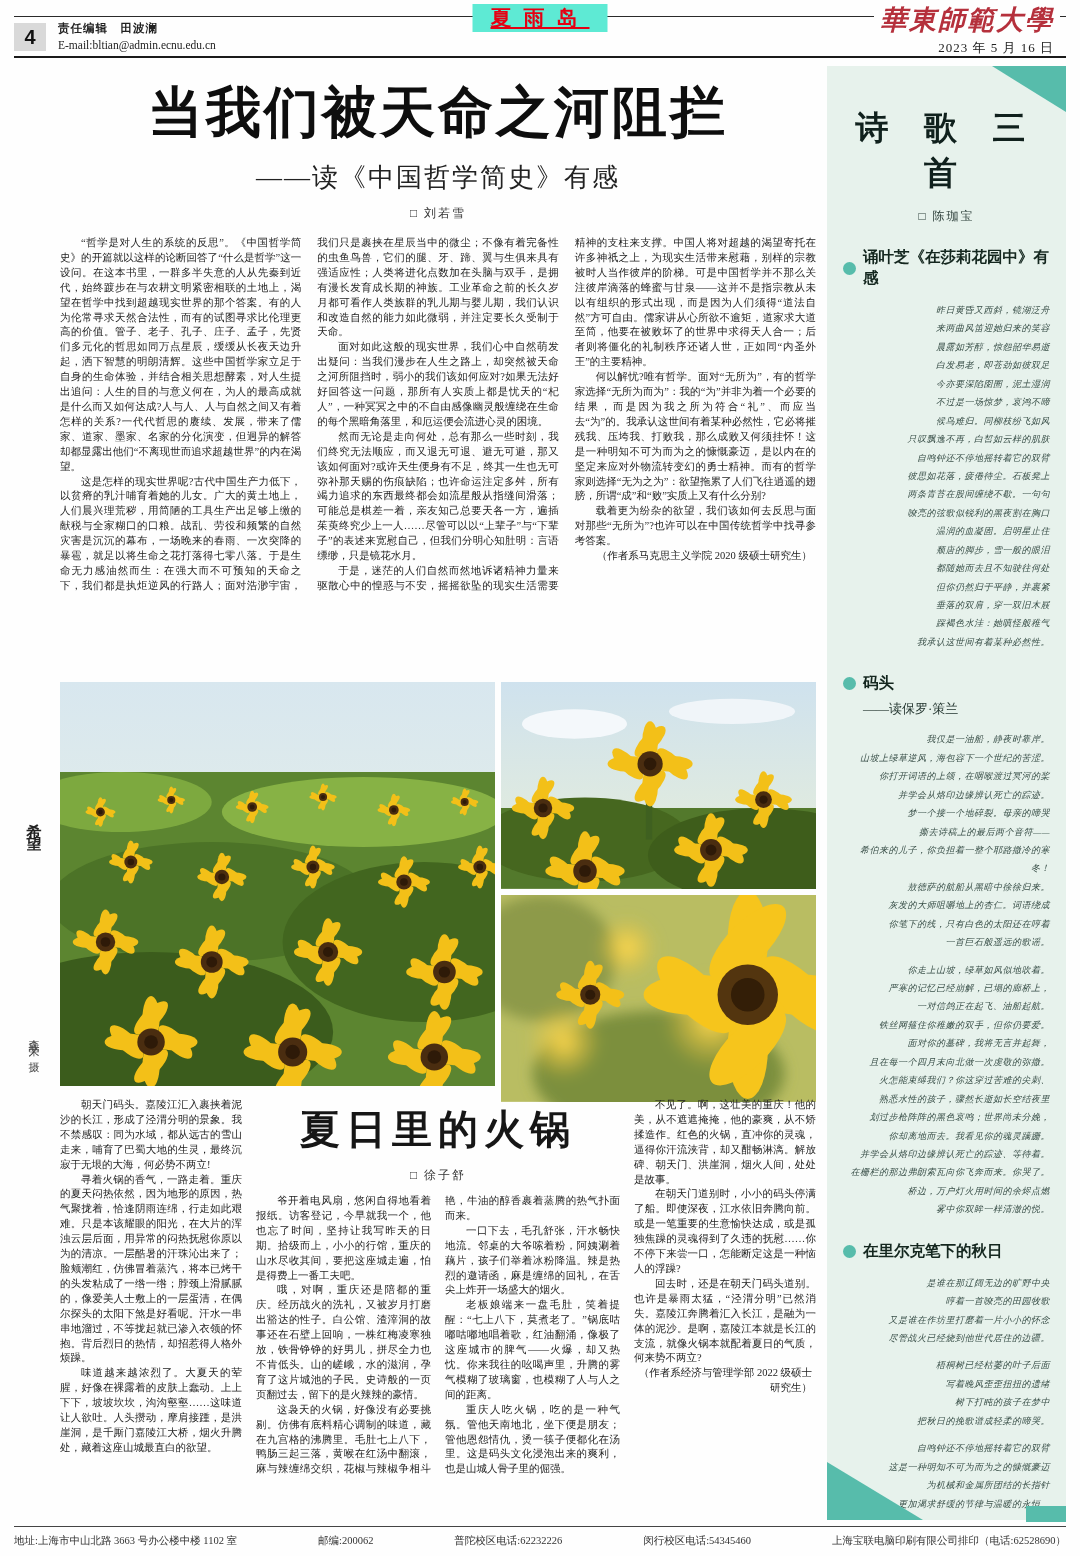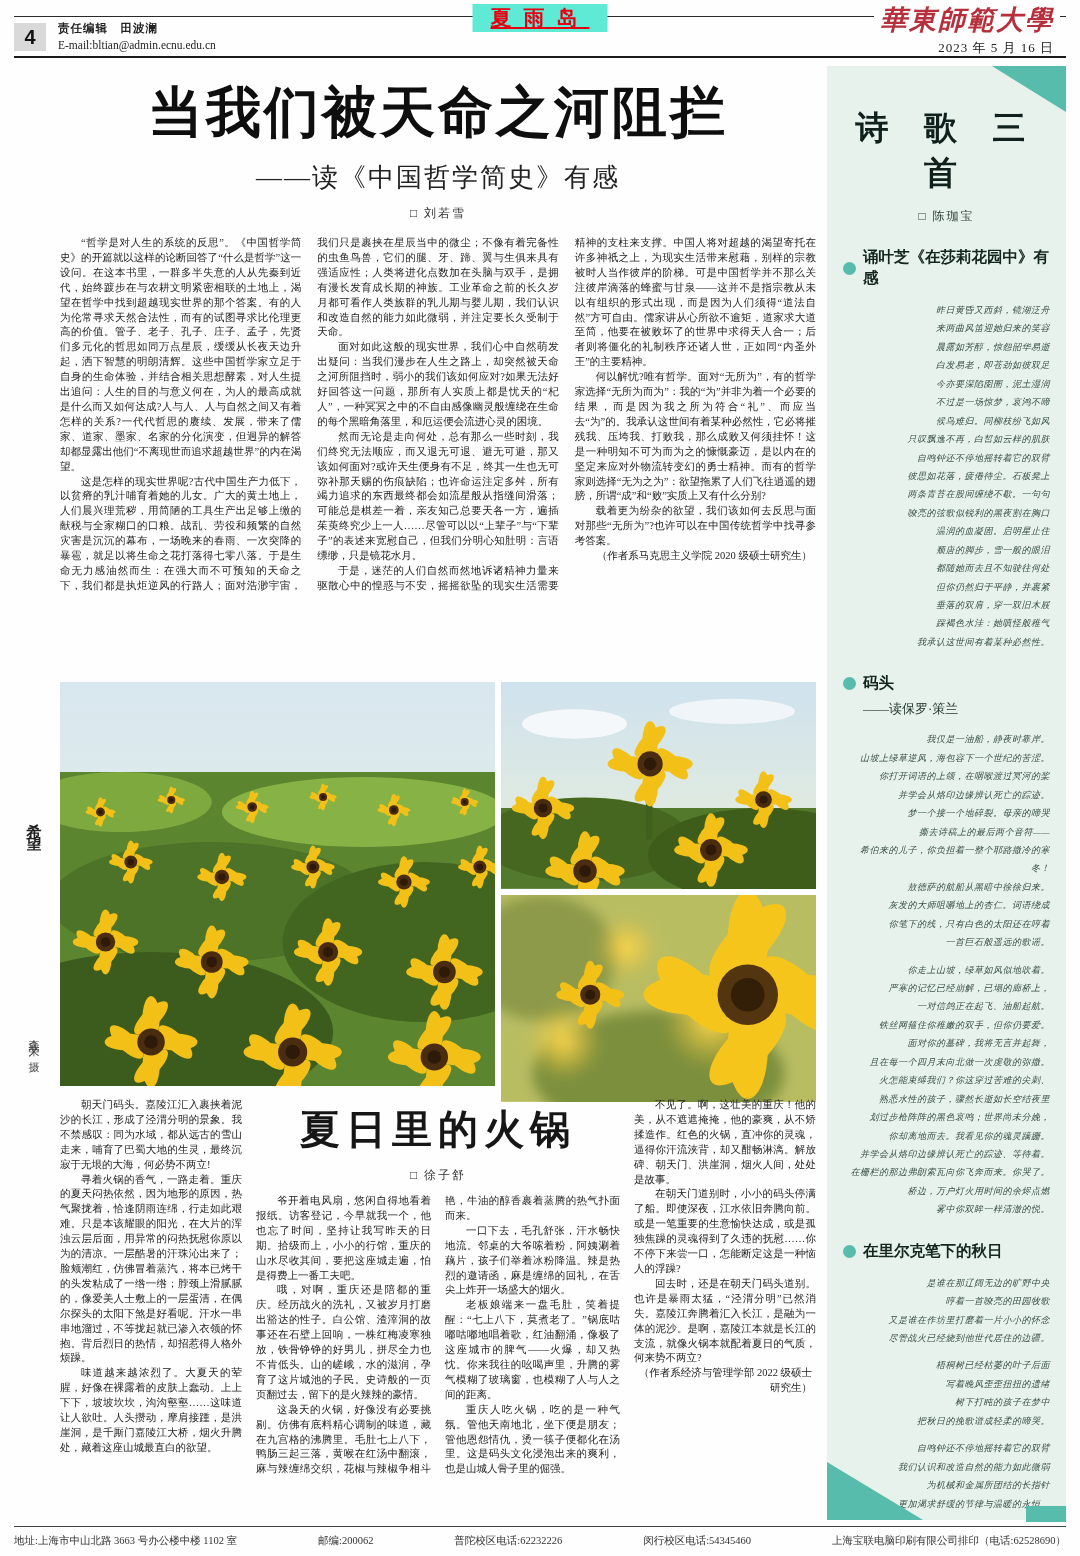--- a/index.html
+++ b/index.html
@@ -340,21 +340,21 @@
             <p>哼着一首嘹亮的田园牧歌</p>
             <p>又是谁在作坊里打磨着一片小小的怀念</p>
             <p>尽管战火已经烧到他世代居住的边疆。</p>
             <div class="break"></div>
             <p>梧桐树已经枯萎的叶子后面</p>
             <p>写着晚风歪歪扭扭的遗绪</p>
             <p>树下打盹的孩子在梦中</p>
             <p>把秋日的挽歌谱成轻柔的啼哭。</p>
             <div class="break"></div>
             <p>自鸣钟还不停地摇转着它的双臂</p>
-            <p>我们认识和改造自然的能力如此微弱</p>
+            <p>这是一种明知不可为而为之的慷慨豪迈</p>
             <p>为机械和金属所团结的长指针</p>
             <p>更加渴求舒缓的节律与温暖的永恒。</p>
             <div class="break"></div>
           </div>
       </div>
     </aside>
   </div>
 
   <div class="footer-accent"></div>
 

